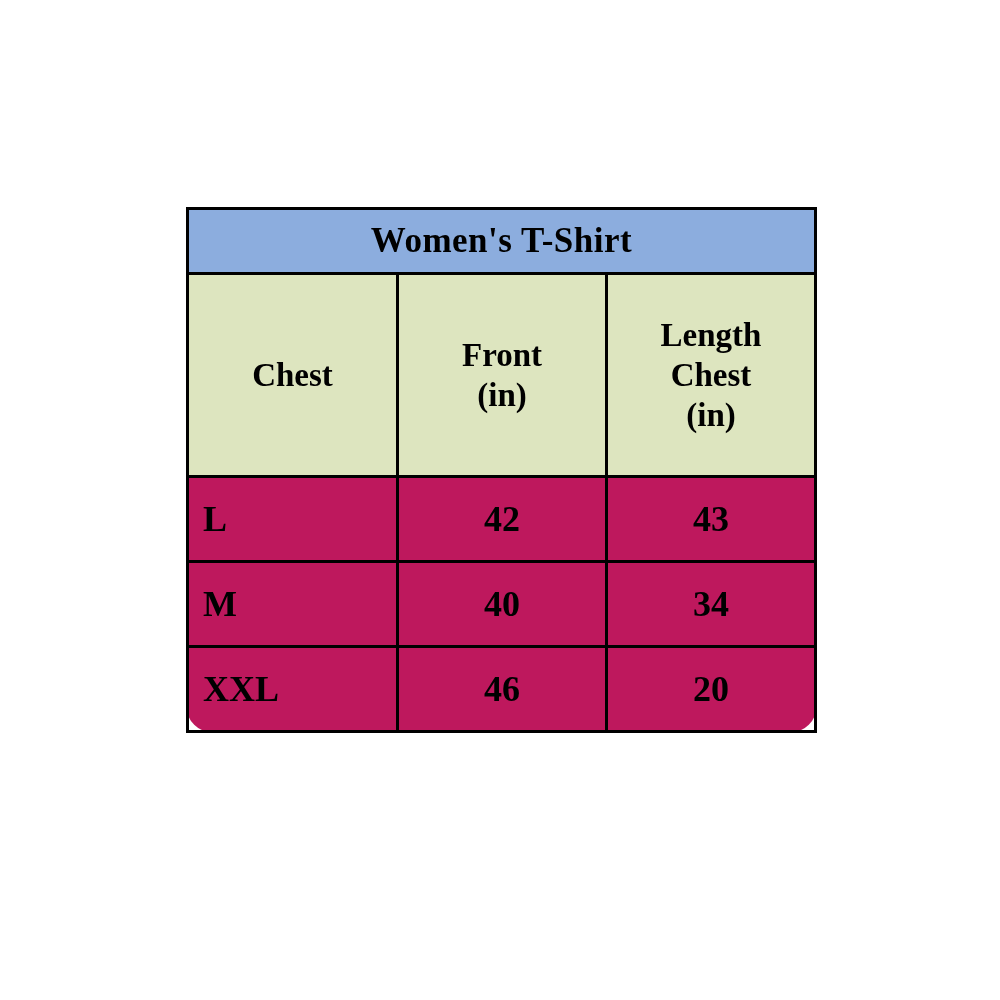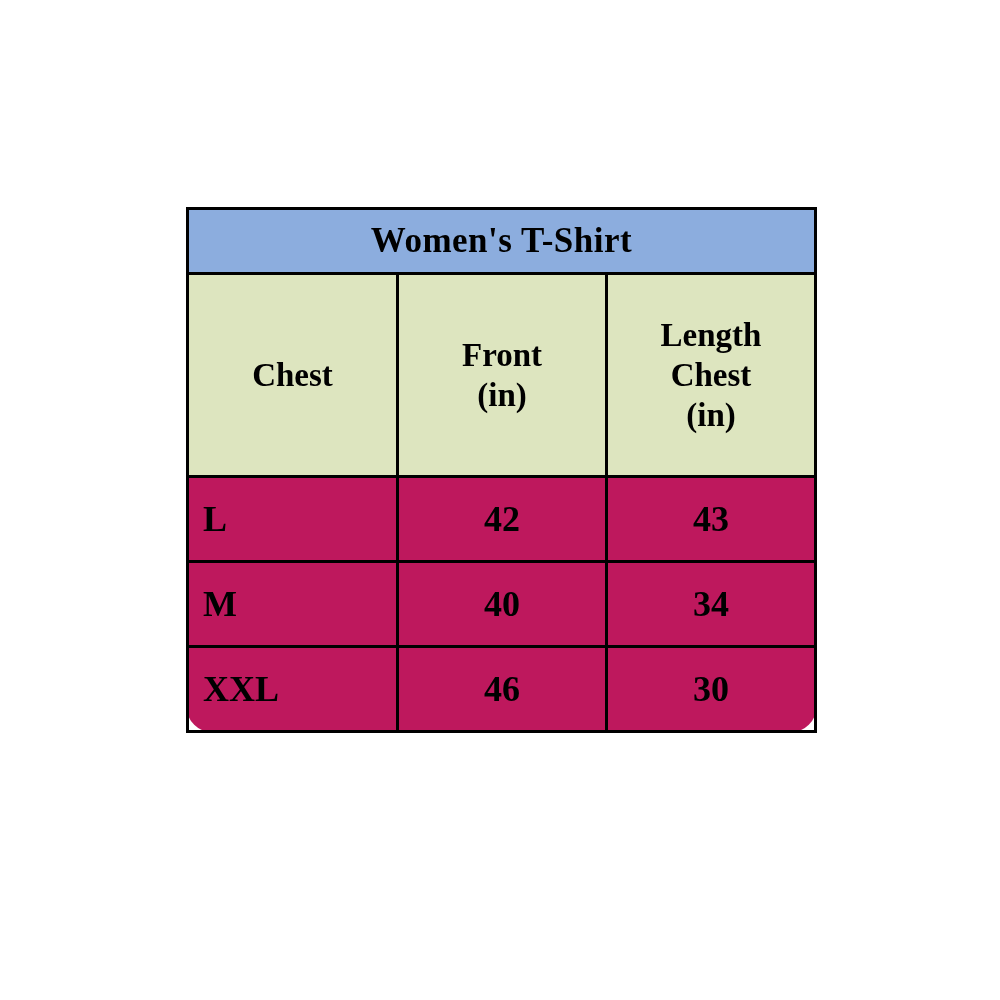--- a/index.html
+++ b/index.html
@@ -95,17 +95,17 @@
         <td class="data-cell">43</td>
       </tr>
       <tr>
         <td class="data-cell size-col">M</td>
         <td class="data-cell">40</td>
         <td class="data-cell">34</td>
       </tr>
       <tr>
         <td class="data-cell size-col">XXL</td>
         <td class="data-cell">46</td>
-        <td class="data-cell">30</td>
+        <td class="data-cell">20</td>
       </tr>
     </tbody>
   </table>
 </div>
 
 </body></html>

